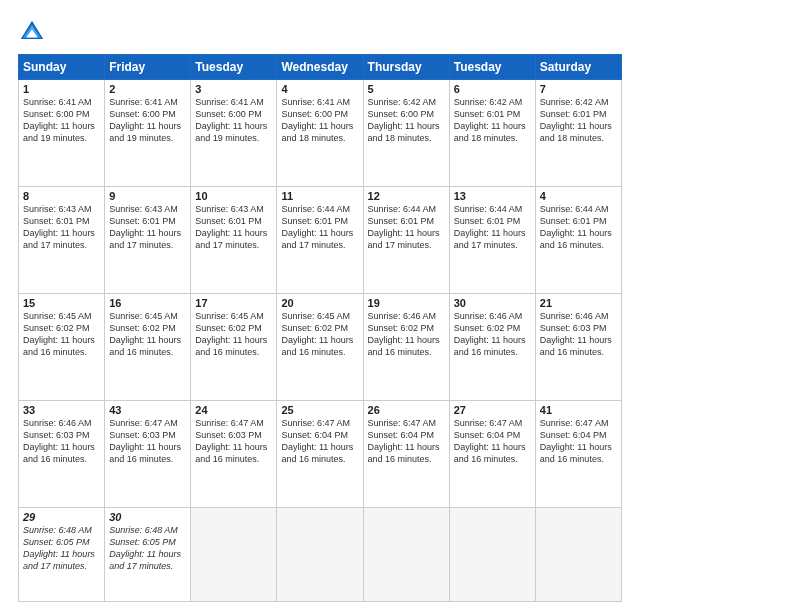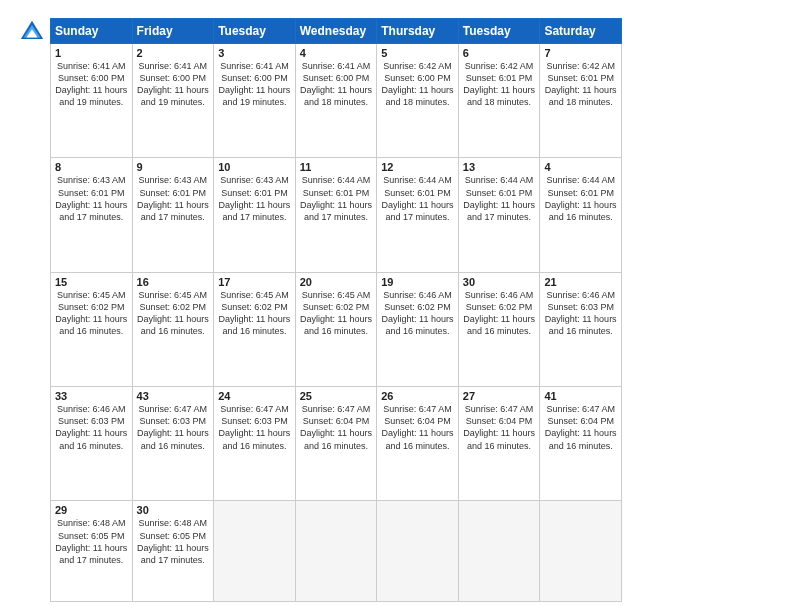--- a/index.html
+++ b/index.html
@@ -8,21 +8,21 @@
       background: #fff;
       width: 792px;
       height: 612px;
       overflow: hidden;
     }
     .page {
       width: 640px;
       height: 612px;
       padding: 18px 18px 10px 18px;
       display: flex;
-      flex-direction: row;
+      flex-direction: column;
     }
     .header {
       display: flex;
       justify-content: space-between;
       align-items: flex-start;
       margin-bottom: 8px;
     }
     .logo {
       display: flex;
       align-items: center;
@@ -76,33 +76,33 @@
       font-size: 9.5px;
       color: #333;
       background: #fff;
       height: 78px;
     }
     .calendar td.empty {
       background: #f5f5f5;
     }
     .calendar tr:last-child td {
       height: 68px;
+      font-style: italic;
     }
     .day-num {
       font-size: 11px;
       font-weight: bold;
       color: #222;
       display: block;
       margin-bottom: 1px;
     }
     .day-info {
       font-size: 9px;
       color: #333;
       line-height: 1.35;
-      text-align: center;
     }
   </style>
 </head>
 <body>
 
 <div class="page">
   <div class="header">
     <div class="logo">
       <svg class="logo-icon" viewBox="0 0 40 40">
         <polygon points="20,4 36,30 4,30" fill="#1565c0"></polygon>

